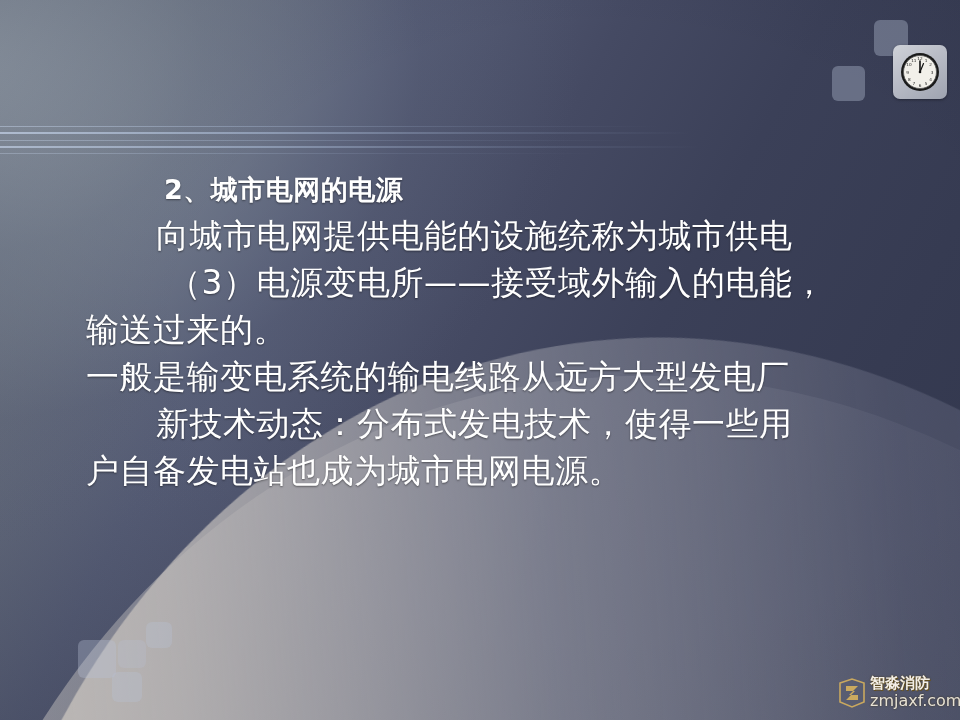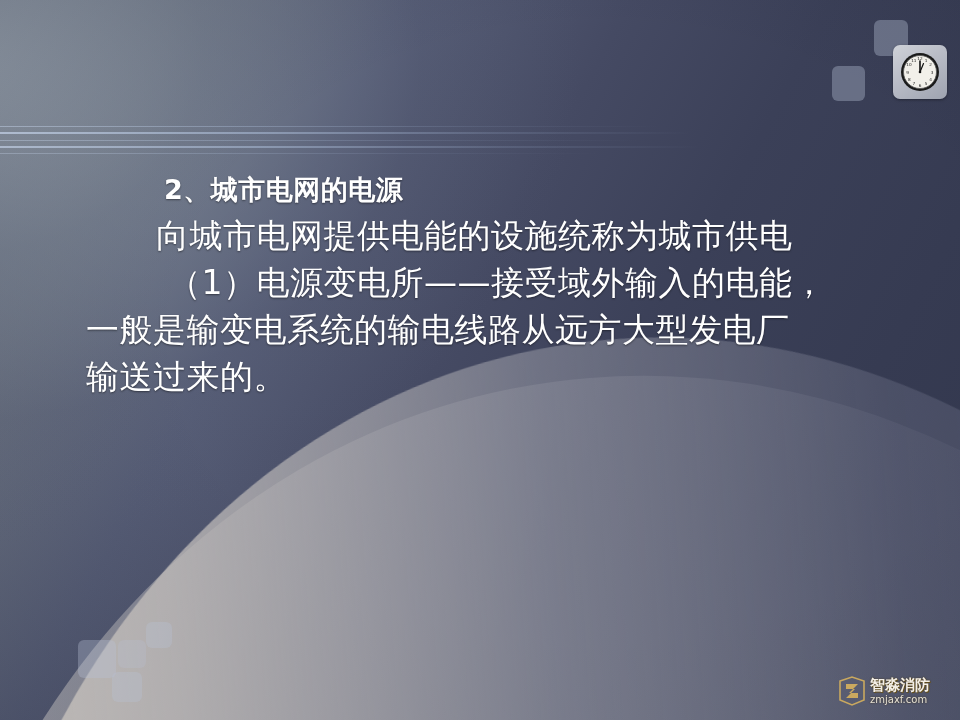--- a/index.html
+++ b/index.html
@@ -144,21 +144,21 @@
   }
   .wm-text { display: flex; flex-direction: column; line-height: 1; }
   .wm-cn {
     font-size: 15px;
     font-weight: bold;
     color: #f4efe6;
     letter-spacing: 0px;
     text-shadow: 0 0 2px #4a3a18, 1px 1px 0 #6b5520;
   }
   .wm-url {
-    font-size: 10px;
+    font-size: 16px;
     color: #e7e2d6;
     letter-spacing: 0px;
     margin-top: 2px;
     text-shadow: 0 0 2px #3a2f14;
   }
 </style>
 </head>
 <body>
 
 <div id="slide">
@@ -204,23 +204,25 @@
       </g>
       <line x1="21" y1="21" x2="21" y2="10" stroke="#111" stroke-width="1.6" stroke-linecap="round"></line>
       <line x1="21" y1="21" x2="24.5" y2="12.5" stroke="#111" stroke-width="1.2" stroke-linecap="round"></line>
       <circle cx="21" cy="21" r="1.3" fill="#111"></circle>
     </svg>
   </div>
 
   <div class="content">
     <div class="line heading">2、城市电网的电源</div>
     <div class="line para indent">向城市电网提供电能的设施统称为城市供电</div>
-    <div class="line para indent-2">（1）电源变电所——接受域外输入的电能，</div>
+    <div class="line para indent-2">（3）电源变电所——接受域外输入的电能，</div>
+    <div class="line para">输送过来的。</div>
     <div class="line para">一般是输变电系统的输电线路从远方大型发电厂</div>
-    <div class="line para">输送过来的。</div>
+    <div class="line para indent">新技术动态：分布式发电技术，使得一些用</div>
+    <div class="line para">户自备发电站也成为城市电网电源。</div>
   </div>
 
   <div class="watermark">
     <svg class="wm-mark" viewBox="0 0 28 30">
       <polygon points="2,5 14,1 26,5 26,24 14,29 2,24" fill="none" stroke="#c9a85f" stroke-width="1.6"></polygon>
       <polygon points="8,8 20,8 11,17 20,17 20,22 8,22 17,13 8,13" fill="#caa95f"></polygon>
     </svg>
     <div class="wm-text">
       <span class="wm-cn">智淼消防</span>
       <span class="wm-url">zmjaxf.com</span>

